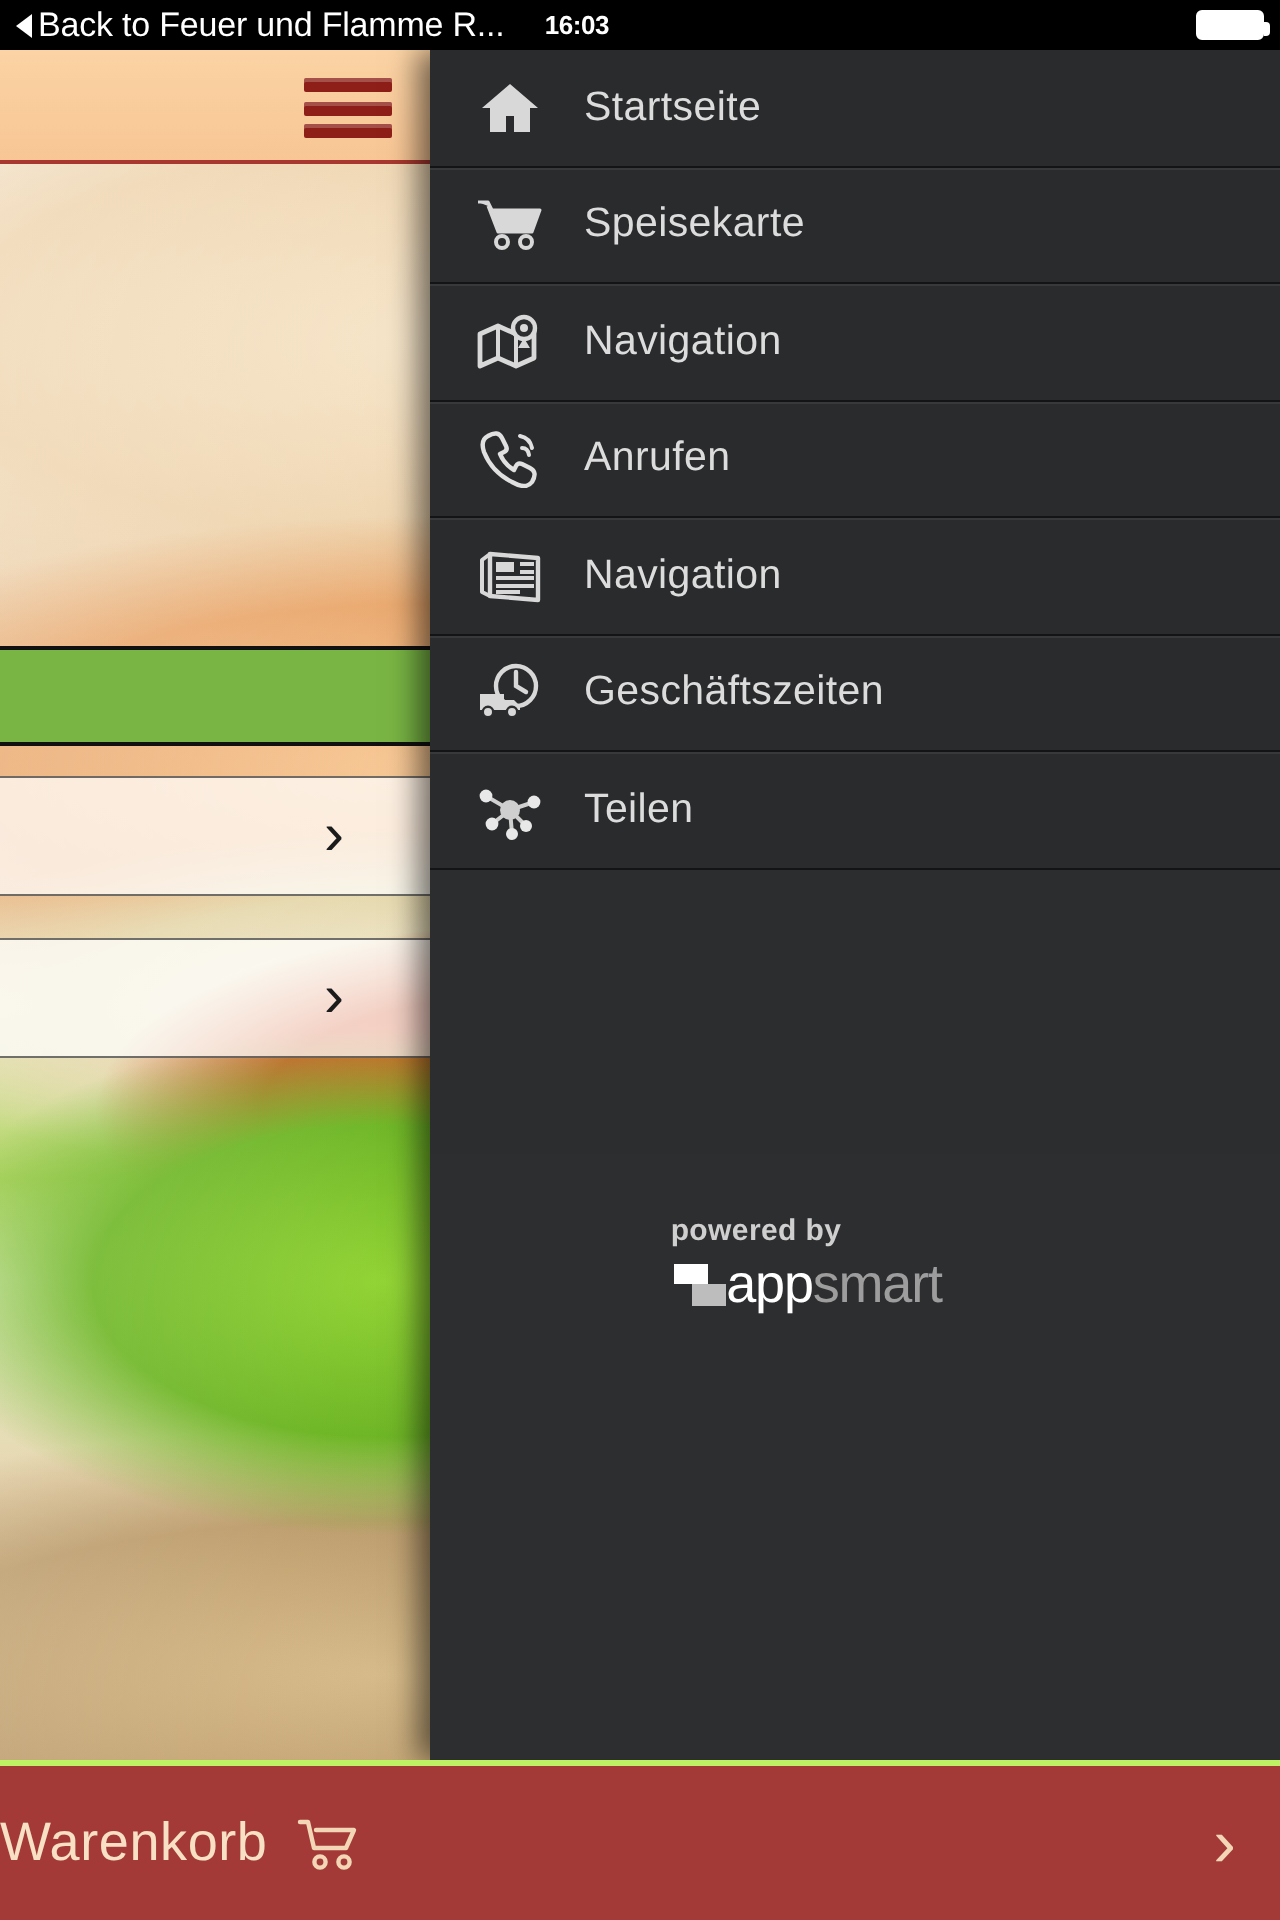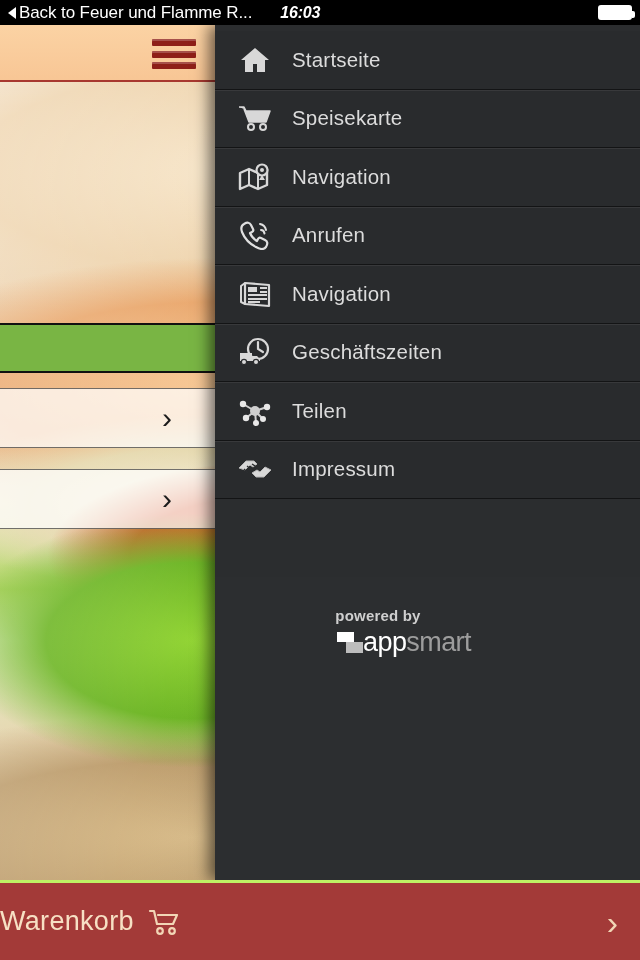--- a/index.html
+++ b/index.html
@@ -12,21 +12,21 @@
   .statusbar{
     position:absolute; left:0; top:0; width:640px; height:25px;
     background:#000; color:#fff; display:flex; align-items:center;
     padding:0 8px; z-index:60;gap:16px;
   }
   .sb-back{ display:flex; align-items:center; font-size:17px; letter-spacing:-0.1px; white-space:nowrap;}
   .sb-tri{
     width:0;height:0;border-top:6px solid transparent;border-bottom:6px solid transparent;
     border-right:8px solid #fff; margin-right:3px; display:inline-block;
   }
-  .sb-time{ font-size:16px; font-weight:bold; margin-left:12px; letter-spacing:-0.2px;font-style:italic;}
+  .sb-time{ font-size:13px; font-weight:bold; margin-left:4px; letter-spacing:-0.2px;}
   .sb-right{ margin-left:auto; display:flex; align-items:center; }
   .batt{ width:34px;height:15px;border:2px solid #fff;border-radius:3px; position:relative; background:#fff;}
   .batt:after{ content:""; position:absolute; right:-5px; top:4px; width:3px;height:7px;background:#fff;border-radius:0 2px 2px 0;}
 
   
   .bg-layer{ position:absolute; left:0; top:25px; width:640px; height:855px; overflow:hidden; z-index:5;}
   .bg-photo{
     position:absolute; left:0; top:0; width:640px; height:855px;
     background:
       radial-gradient(ellipse 60% 24% at 30% 72%, #8dd22b 0%, #68b31c 38%, rgba(120,180,40,0) 62%),
@@ -69,21 +69,21 @@
     background:#2b2d2f; z-index:20;
     box-shadow:-6px 0 14px rgba(0,0,0,0.55);
   }
   .menu-list{ width:100%; }
   .menu-item{
     position:relative; height:58.5px; display:flex; align-items:center;
     padding-left:17px; background:#292b2d;
     border-bottom:1px solid #131415;
     box-shadow:inset 0 1px 0 #38393b;
   }
-  .menu-item:first-child{ box-shadow:none;margin-top:6px; }
+  .menu-item:first-child{ box-shadow:none; }
   .mi-icon{ width:46px; min-width:46px; display:flex; align-items:center; justify-content:center; }
   .mi-icon svg{ display:block; }
   .mi-label{ color:#dcdcdc; font-size:20.5px; margin-left:14px; letter-spacing:0.2px; }
 
   .menu-bottom{ position:absolute; left:0; top:552px; width:425px; bottom:0; background:#2c2e30;}
   .brand{ position:absolute; left:0; top:30px; width:378px; text-align:center; }
   .brand .pb{ color:#cfcfcf; font-size:15px; font-weight:bold; letter-spacing:0.2px; display:block;
                margin-left:-52px; margin-bottom:3px;}
   .brand .wordmark{ display:flex; align-items:center; justify-content:center; }
   .brand .mark{ position:relative; width:26px; height:24px; }
@@ -223,31 +223,20 @@
             <circle cx="28" cy="11" r="3.2" fill="#e8e8e8"></circle>
             <circle cx="7" cy="22" r="3.2" fill="#e8e8e8"></circle>
             <circle cx="24" cy="23" r="3" fill="#e8e8e8"></circle>
             <circle cx="17" cy="27" r="3" fill="#e8e8e8"></circle>
           </svg>
         </span>
         <span class="mi-label">Teilen</span>
       </div>
 
 
-      <div class="menu-item">
-        <span class="mi-icon">
-          <svg width="34" height="26" viewBox="0 0 34 26">
-            <path d="M1 12 L8 5 h8 l3 3 l-4 3 l-3 -2 l-5 5 Z" fill="#d8d8d8" stroke="#b9b9b9" stroke-width="1"></path>
-            <path d="M33 14 L26 21 h-8 l-4 -4 l5 -3 l3 2 l5 -5 Z" fill="#d8d8d8" stroke="#b9b9b9" stroke-width="1"></path>
-            <path d="M14 8 l6 4 l6 -3" fill="none" stroke="#2b2d2f" stroke-width="1.4"></path>
-            <path d="M6 13 l4 4 M9 10 l5 4" stroke="#2b2d2f" stroke-width="1.2"></path>
-          </svg>
-        </span>
-        <span class="mi-label">Impressum</span>
-      </div>
 
     </div>
 
     <div class="menu-bottom">
       <div class="brand">
         <span class="pb">powered by</span>
         <span class="wordmark">
           <span class="mark">
               <b class="m1"></b>
               <b class="m2"></b>

